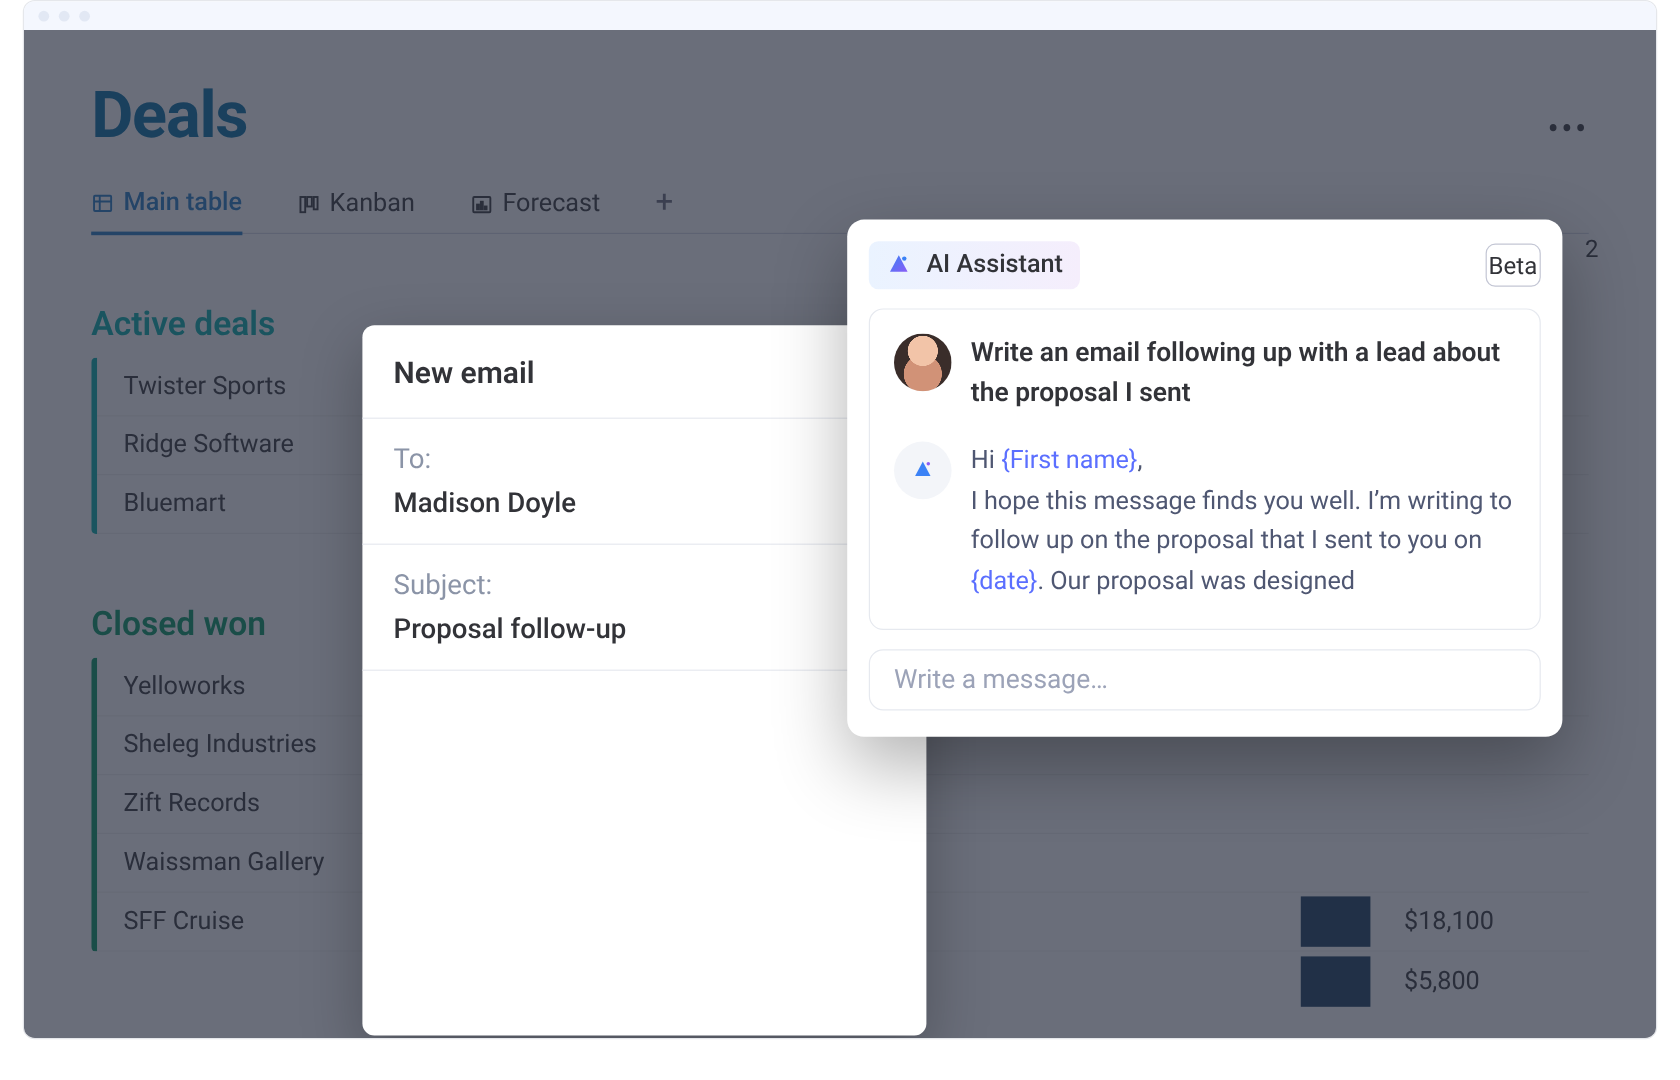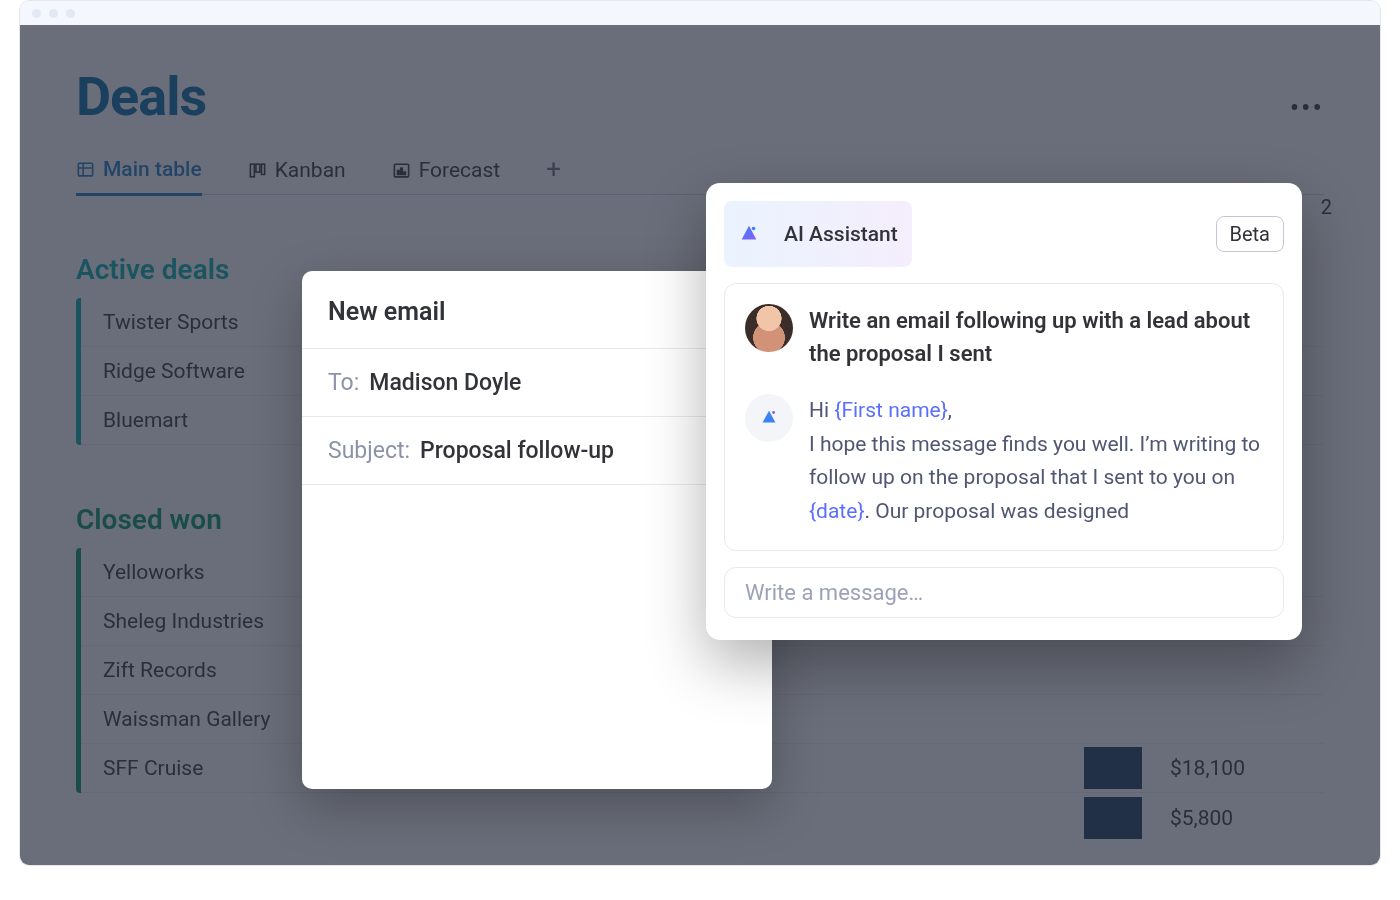--- a/index.html
+++ b/index.html
@@ -157,20 +157,21 @@
     margin: 0;
     padding: 22px 26px;
     border-bottom: 1px solid #e6e9ef;
   }
   .email-line {
     padding: 20px 26px;
     border-bottom: 1px solid #e6e9ef;
     font-size: 23px;
     display:flex;
     gap:10px;
+    flex-direction:column;
   }
   .email-label { color:#8b94a7; }
   .email-value { color:#323338; font-weight:500; }
   .email-card .body-spacer { height: 300px; }
 
   .assistant-card {
     position: absolute;
     z-index: 30;
     top: 158px;
     left: 686px;
@@ -182,37 +183,37 @@
   }
   .assistant-header {
     display:flex;
     align-items:center;
     justify-content:space-between;
     margin-bottom: 16px;
   }
   .assistant-brand {
     display:flex;
     align-items:center;
-    gap:24px;
+    gap:12px;
     background: linear-gradient(90deg,#eaf3ff,#f5eefc);
-    padding: 21px 14px;
+    padding: 8px 14px;
     border-radius: 8px;
   }
   .assistant-brand .logo {
     width:22px; height:22px;
   }
   .assistant-brand span {
     font-size: 21px; font-weight:500; color:#323338;
   }
   .beta-badge {
     font-size: 20px;
     color:#323338;
     border:1px solid #c3c6d4;
     border-radius:8px;
-    padding: 5px 13px;
+    padding: 5px 2px;
   }
   .conversation {
     border:1px solid #e6e9ef;
     border-radius: 12px;
     padding: 20px 20px 22px 20px;
     margin-bottom: 16px;
   }
   .msg {
     display:flex;
     gap:16px;

